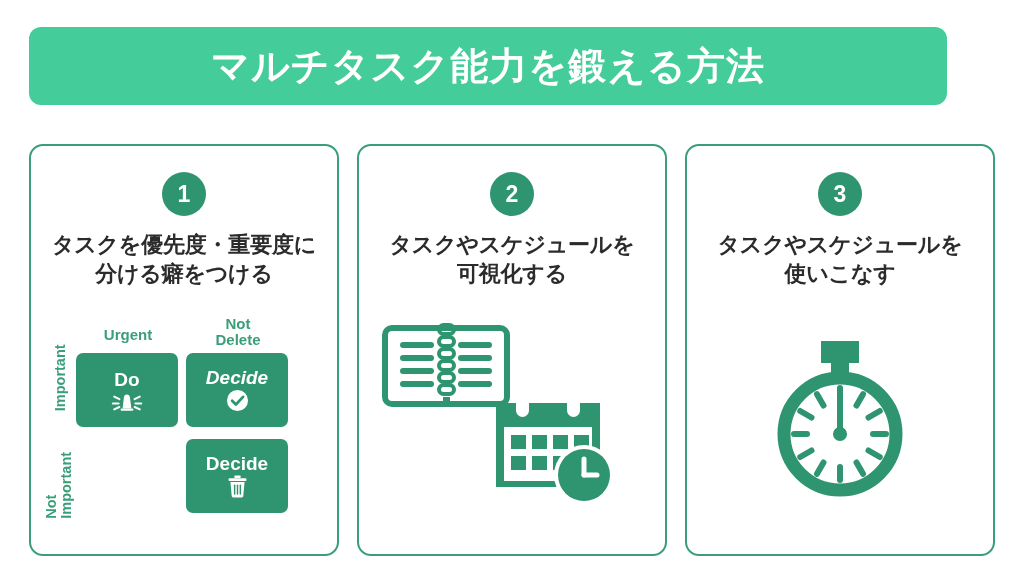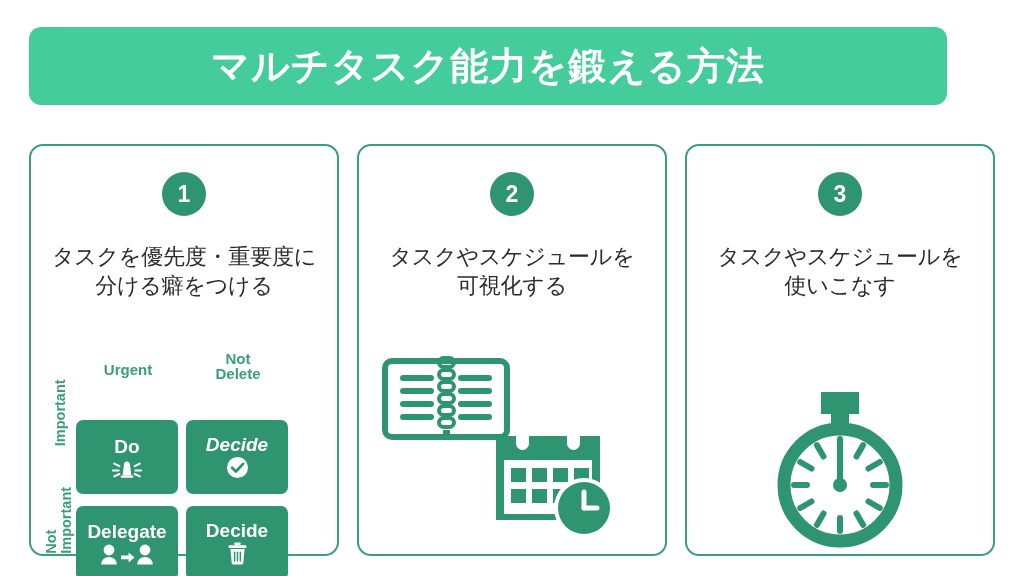--- a/index.html
+++ b/index.html
@@ -69,36 +69,36 @@
     font-size: 23px;
     font-weight: bold;
     display: flex;
     align-items: center;
     justify-content: center;
     margin-top: 26px;
     flex: none;
   }
 
   .card-title {
-    margin-top: 26px;
+    margin-top: 14px;
     width: 280px;
     text-align: center;
     color: #2b2b2b;
     font-size: 22px;
-    font-weight: normal;
+    font-weight: bold;
     line-height: 1.34;
     letter-spacing: -0.2px;
     white-space: pre-line;
   }
 
   .card-visual {
     flex: 1;
     width: 100%;
     display: flex;
-    align-items: flex-end;
+    align-items: center;
     justify-content: center;
     position: relative;
   }
 
   
   #matrix {
     width: 272px;
     height: 200px;
     position: relative;
     margin-top: -4px;
@@ -149,21 +149,20 @@
     position: absolute;
     width: 102px;
     height: 74px;
     background: #2f9470;
     border-radius: 7px;
     display: flex;
     flex-direction: column;
     align-items: center;
     justify-content: center;
     gap: 2px;
-    margin-top: 32px;
   }
   #cell-do       { left: 28px;  top: 34px; }
   #cell-decide   { left: 138px; top: 34px; font-style: italic; }
   #cell-delegate { left: 28px;  top: 120px; }
   #cell-delete   { left: 138px; top: 120px; }
 
   .cell-label {
     color: #ffffff;
     font-size: 19px;
     font-weight: bold;
@@ -242,34 +241,20 @@
         <div class="matrix-cell" id="cell-decide">
           <span class="cell-label">Decide</span>
           <span class="cell-icon">
             <svg width="23" height="23" viewBox="0 0 24 24">
               <circle cx="12" cy="12" r="11" fill="#ffffff"></circle>
               <path d="M6.4 12.3 L10.3 16.2 L17.8 8.2" fill="none" stroke="#2f9470" stroke-width="2.9" stroke-linecap="round" stroke-linejoin="round"></path>
             </svg>
           </span>
         </div>
 
-        <div class="matrix-cell" id="cell-delegate">
-          <span class="cell-label">Delegate</span>
-          <span class="cell-icon">
-            <svg width="56" height="22" viewBox="0 0 56 22">
-              <g fill="#ffffff">
-                <circle cx="10" cy="7" r="5.4"></circle>
-                <path d="M2.2 21.5c0-4.3 3.5-7.4 7.8-7.4s7.8 3.1 7.8 7.4z"></path>
-                <circle cx="46" cy="7" r="5.4"></circle>
-                <path d="M38.2 21.5c0-4.3 3.5-7.4 7.8-7.4s7.8 3.1 7.8 7.4z"></path>
-                <path d="M22 12.6 h7.6 v-3.2 l6 5 -6 5 v-3.2 H22 z"></path>
-              </g>
-            </svg>
-          </span>
-        </div>
 
         <div class="matrix-cell" id="cell-delete">
           <span class="cell-label">Decide</span>
           <span class="cell-icon">
             <svg width="21" height="23" viewBox="0 0 22 24">
               <g fill="#ffffff">
                 <rect x="1.6" y="3.4" width="18.8" height="2.8" rx="1"></rect>
                 <rect x="7.6" y="0.4" width="6.8" height="2.6" rx="1"></rect>
                 <path d="M3.6 7.4 h14.8 l-1.3 14.2c-0.1 1.1-1 1.9-2.1 1.9H7c-1.1 0-2-0.8-2.1-1.9z"></path>
               </g>

